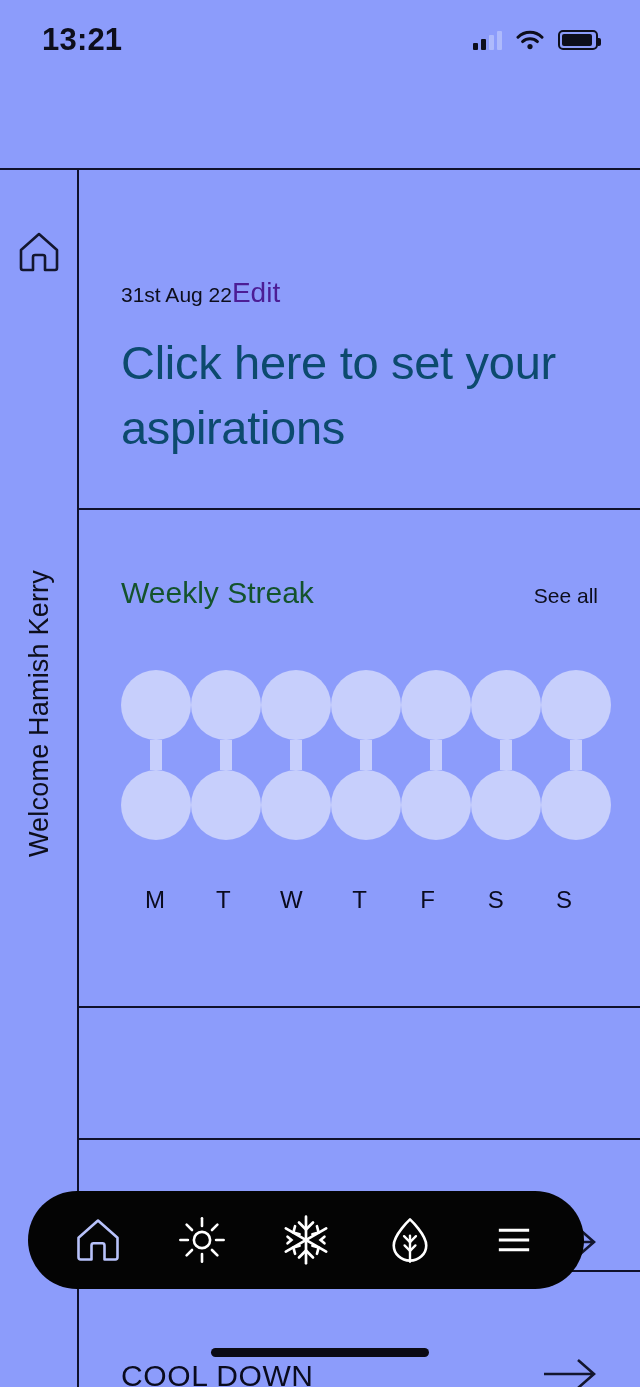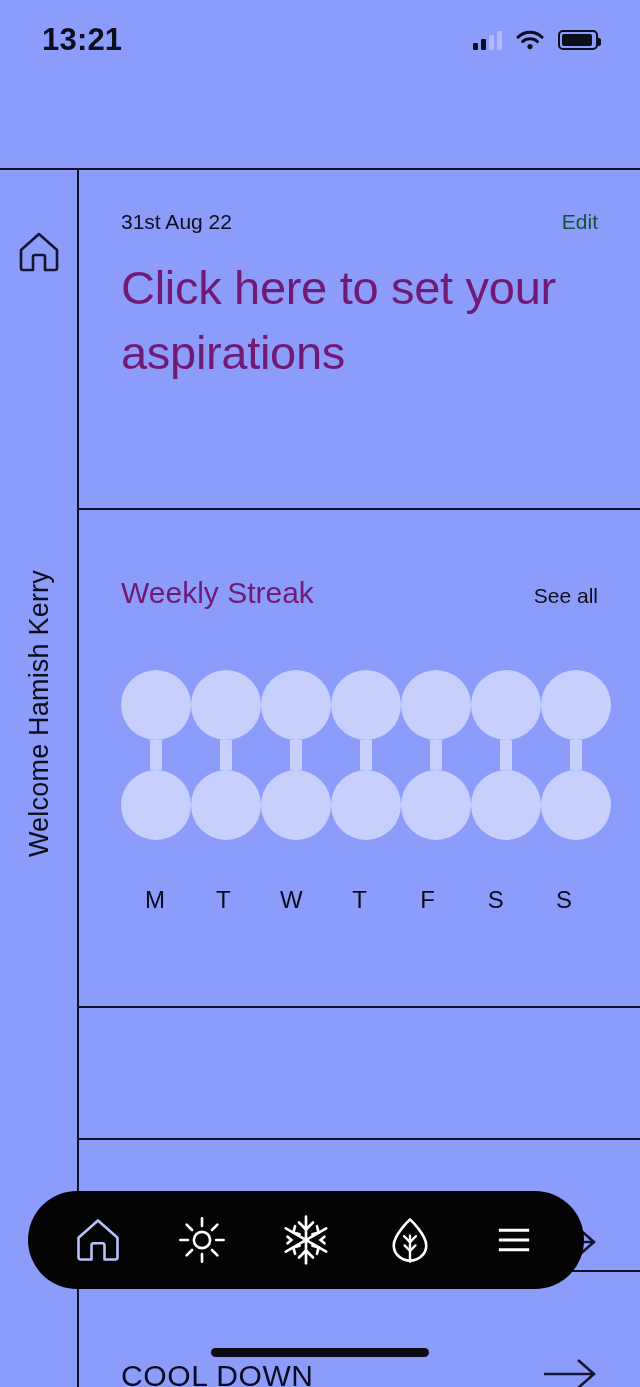--- a/index.html
+++ b/index.html
@@ -51,29 +51,29 @@
     position:absolute; left:50%; top:400px; transform:translate(-50%,0) rotate(180deg);
     writing-mode:vertical-rl; font-size:27px; letter-spacing:0.2px;
     color:#0d0e1c; white-space:nowrap;
   }
 
   
   .content { position:absolute; left:79px; top:170px; right:0; bottom:0; }
 
   
   .asp { position:absolute; top:0; left:0; right:0; height:340px; padding:0 42px; }
-  .asp-top { display:flex; align-items:baseline; justify-content:space-between; padding-top:40px; }
+  .asp-top { display:flex; align-items:baseline; padding-top:107px; }
   .asp-date { font-size:21px; color:#0d0e1c; }
-  .asp-edit { font-size:21px; color:#14532d; }
-  .asp-title { margin-top:22px; font-size:47px; line-height:1.38; color:#701a75; letter-spacing:-0.3px; }
+  .asp-edit { font-size:28px; color:#4c1d95; }
+  .asp-title { margin-top:22px; font-size:47px; line-height:1.38; color:#0c4a6e; letter-spacing:-0.3px; }
 
   
   .streak { position:absolute; top:342px; left:0; right:0; height:666px; padding:0 42px; }
   .streak-head { display:flex; align-items:baseline; justify-content:space-between; padding-top:64px; }
-  .streak-title { font-size:30px; color:#701a75; }
+  .streak-title { font-size:30px; color:#14532d; }
   .streak-seeall { font-size:21px; color:#0d0e1c; }
 
   .streak-grid { margin-top:60px; display:flex; gap:0; }
   .streak-col { width:70px; display:flex; flex-direction:column; align-items:center; }
   .dot { width:70px; height:70px; border-radius:50%; background:#c7cffc; }
   .link { width:12px; height:30px; background:#c7cffc; }
   .daylabels { margin-top:46px; display:flex; }
   .daylabel { width:70px; text-align:center; font-size:24px; color:#0a0b1e; }
 
   

